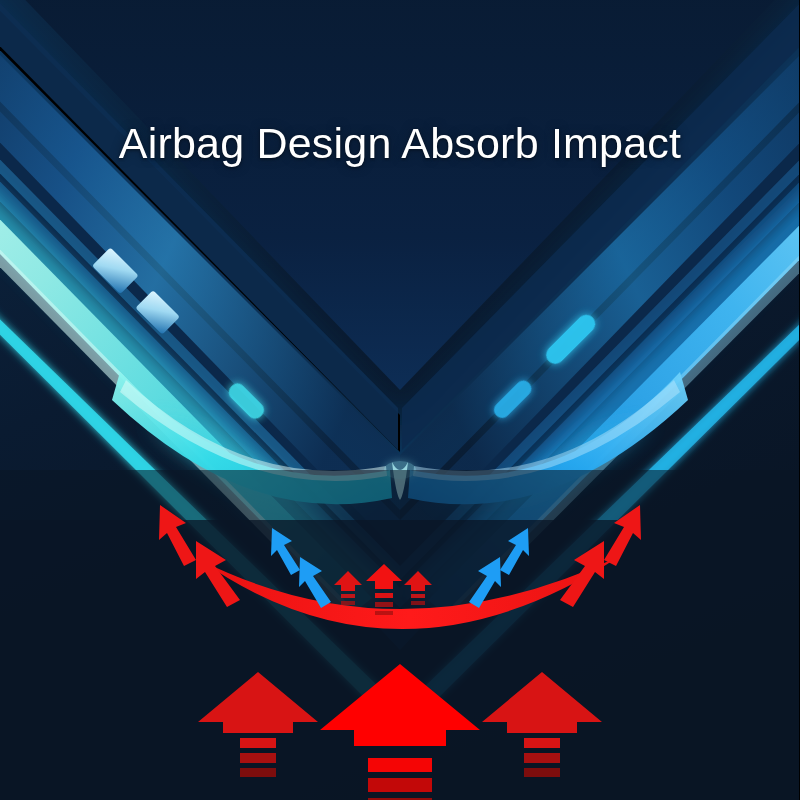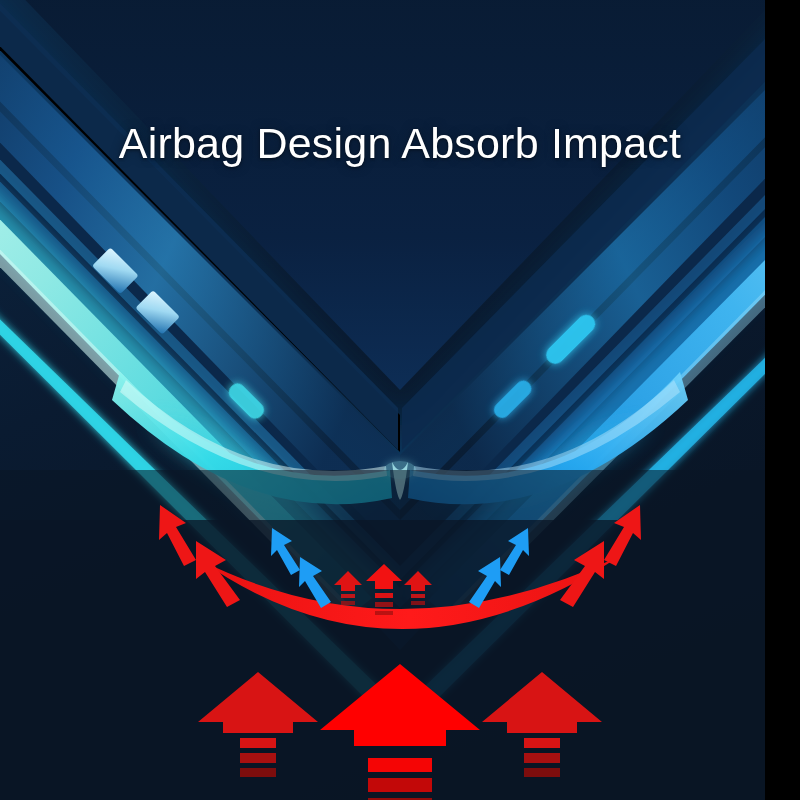--- a/index.html
+++ b/index.html
@@ -1,20 +1,19 @@
 <!DOCTYPE html>
 <html><head>
 <meta charset="utf-8">
 <style>
   html,body{margin:0;padding:0;background:#000;}
   #stage{
-    position:relative;width:736px;height:800px;overflow:hidden;
+    position:relative;width:799px;height:800px;overflow:hidden;
     background:#ec4899;
     font-family:"Liberation Sans", sans-serif;
-    padding-left:29px;
   }
   #stage svg.layer{position:absolute;inset:0;width:800px;height:800px;display:block;}
   #title{
     position:absolute;left:0;top:119px;width:800px;text-align:center;
     color:#ffffff;font-size:43px;font-weight:400;letter-spacing:.2px;
     font-family:"Liberation Sans", sans-serif;white-space:nowrap;
     text-shadow:0 0 10px rgba(10,25,45,.85), 0 1px 3px rgba(0,0,0,.6);
     z-index:40;
   }
 </style>

